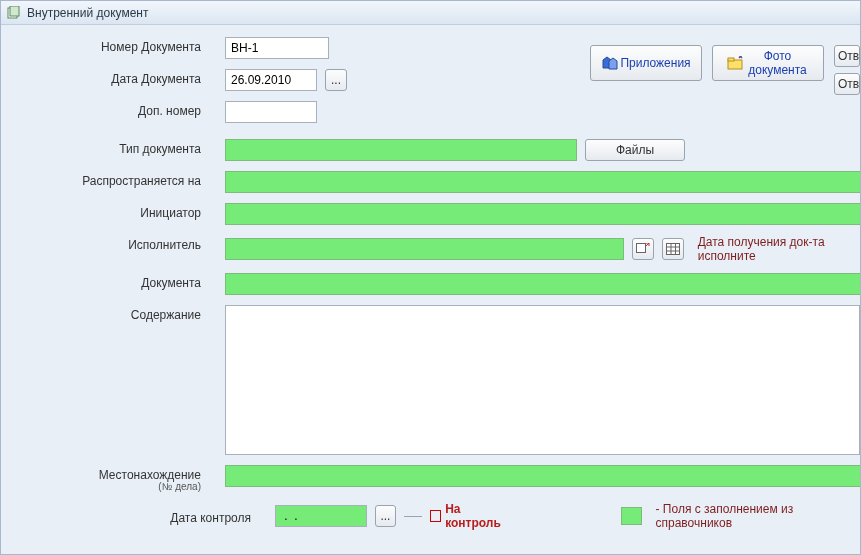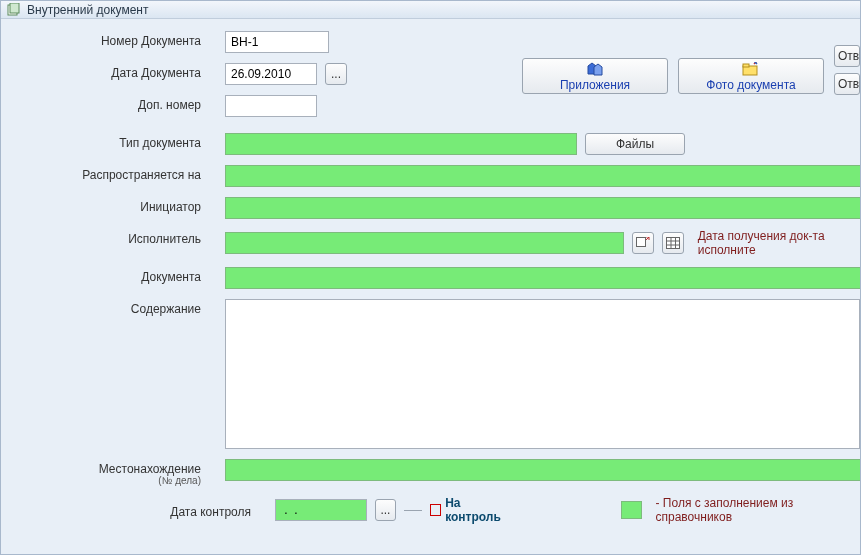--- a/index.html
+++ b/index.html
@@ -1,47 +1,47 @@
 <!DOCTYPE html>
 <html><head>
 <meta charset="utf-8">
 <style>
   * { box-sizing: border-box; }
   html, body { margin:0; padding:0; font-family: Tahoma, Arial, sans-serif; font-size:12px; color:#333; }
   body { background: #e8eff7; }
   .window { width:861px; height:555px; background:#e8eff7; border:1px solid #a8b8cc; overflow:hidden; position:relative; }
-  .titlebar { height:18px; background:linear-gradient(#f2f6fb,#dbe6f2); border-bottom:1px solid #c0cddc; display:flex; align-items:center; padding:0 6px; gap:6px; }
+  .titlebar { height:24px; background:linear-gradient(#f2f6fb,#dbe6f2); border-bottom:1px solid #c0cddc; display:flex; align-items:center; padding:0 6px; gap:6px; }
   .titlebar .ttl { font-size:12px; color:#2a3a4a; }
   .content { padding:12px 0 0 0; }
 
   .row { display:flex; align-items:flex-start; gap:24px; margin-bottom:10px; padding-left:0; }
   .lbl { width:200px; text-align:right; color:#333; padding-top:3px; white-space:nowrap; }
   .lbl .sub { display:block; font-size:10px; color:#555; margin-top:-1px; }
   .fields { flex:1; display:flex; align-items:center; gap:8px; min-width:0; }
 
   input.txt { height:22px; border:1px solid #a8b0bb; background:#fff; padding:0 5px; font:inherit; }
   input.txt.ref { background:#77eb77; }
   .ref-box { height:22px; border:1px solid #7dbb7d; background:#77eb77; }
   .textarea { height:150px; border:1px solid #a8b0bb; background:#fff; flex:1; resize:none; }
 
   .btn { height:22px; border:1px solid #9aa4b0; background:linear-gradient(#fdfdfd,#e6eaef); border-radius:3px; padding:0 14px; font:inherit; color:#333; cursor:pointer; display:inline-flex; align-items:center; justify-content:center; gap:6px; }
   .btn.small { padding:0; width:22px; }
-  .btn.big { height:36px; width:146px; flex-direction:column; gap:1px; font-size:12px; color:#1a3fb0;margin-top:13px; }
+  .btn.big { height:36px; width:112px; flex-direction:row; gap:1px; font-size:12px; color:#1a3fb0; }
   .btn.big .icon-slot { height:16px; display:flex; align-items:center; justify-content:center; }
   .btn.cut { width:26px; height:22px; padding:0 3px; overflow:hidden; justify-content:flex-start; color:#333; }
 
   .top-right { position:absolute; top:44px; right:0; display:flex; gap:10px; align-items:flex-start; }
   .cut-col { display:flex; flex-direction:column; gap:6px; }
 
   .iconbtn { height:22px; width:22px; border:1px solid #9aa4b0; background:linear-gradient(#fdfdfd,#e6eaef); border-radius:3px; display:inline-flex; align-items:center; justify-content:center; cursor:pointer; }
 
   .legend-text { color:#7f1d1d; }
   .legend-swatch { width:22px; height:18px; border:1px solid #7dbb7d; background:#77eb77; display:inline-block; }
 
-  .red { color:#0c4a6e; font-weight:bold; }
+  .red { color:#b91c1c; font-weight:bold; }
   .chk { width:12px; height:12px; border:1px solid #c00; display:inline-block; vertical-align:middle; margin-right:4px; }
   .connector { flex: 0 0 18px; height:1px; background:#9aa4b0; }
 
   svg { display:block; }
 </style>
 </head>
 <body>
 
 <div class="window">
   <div class="titlebar">

